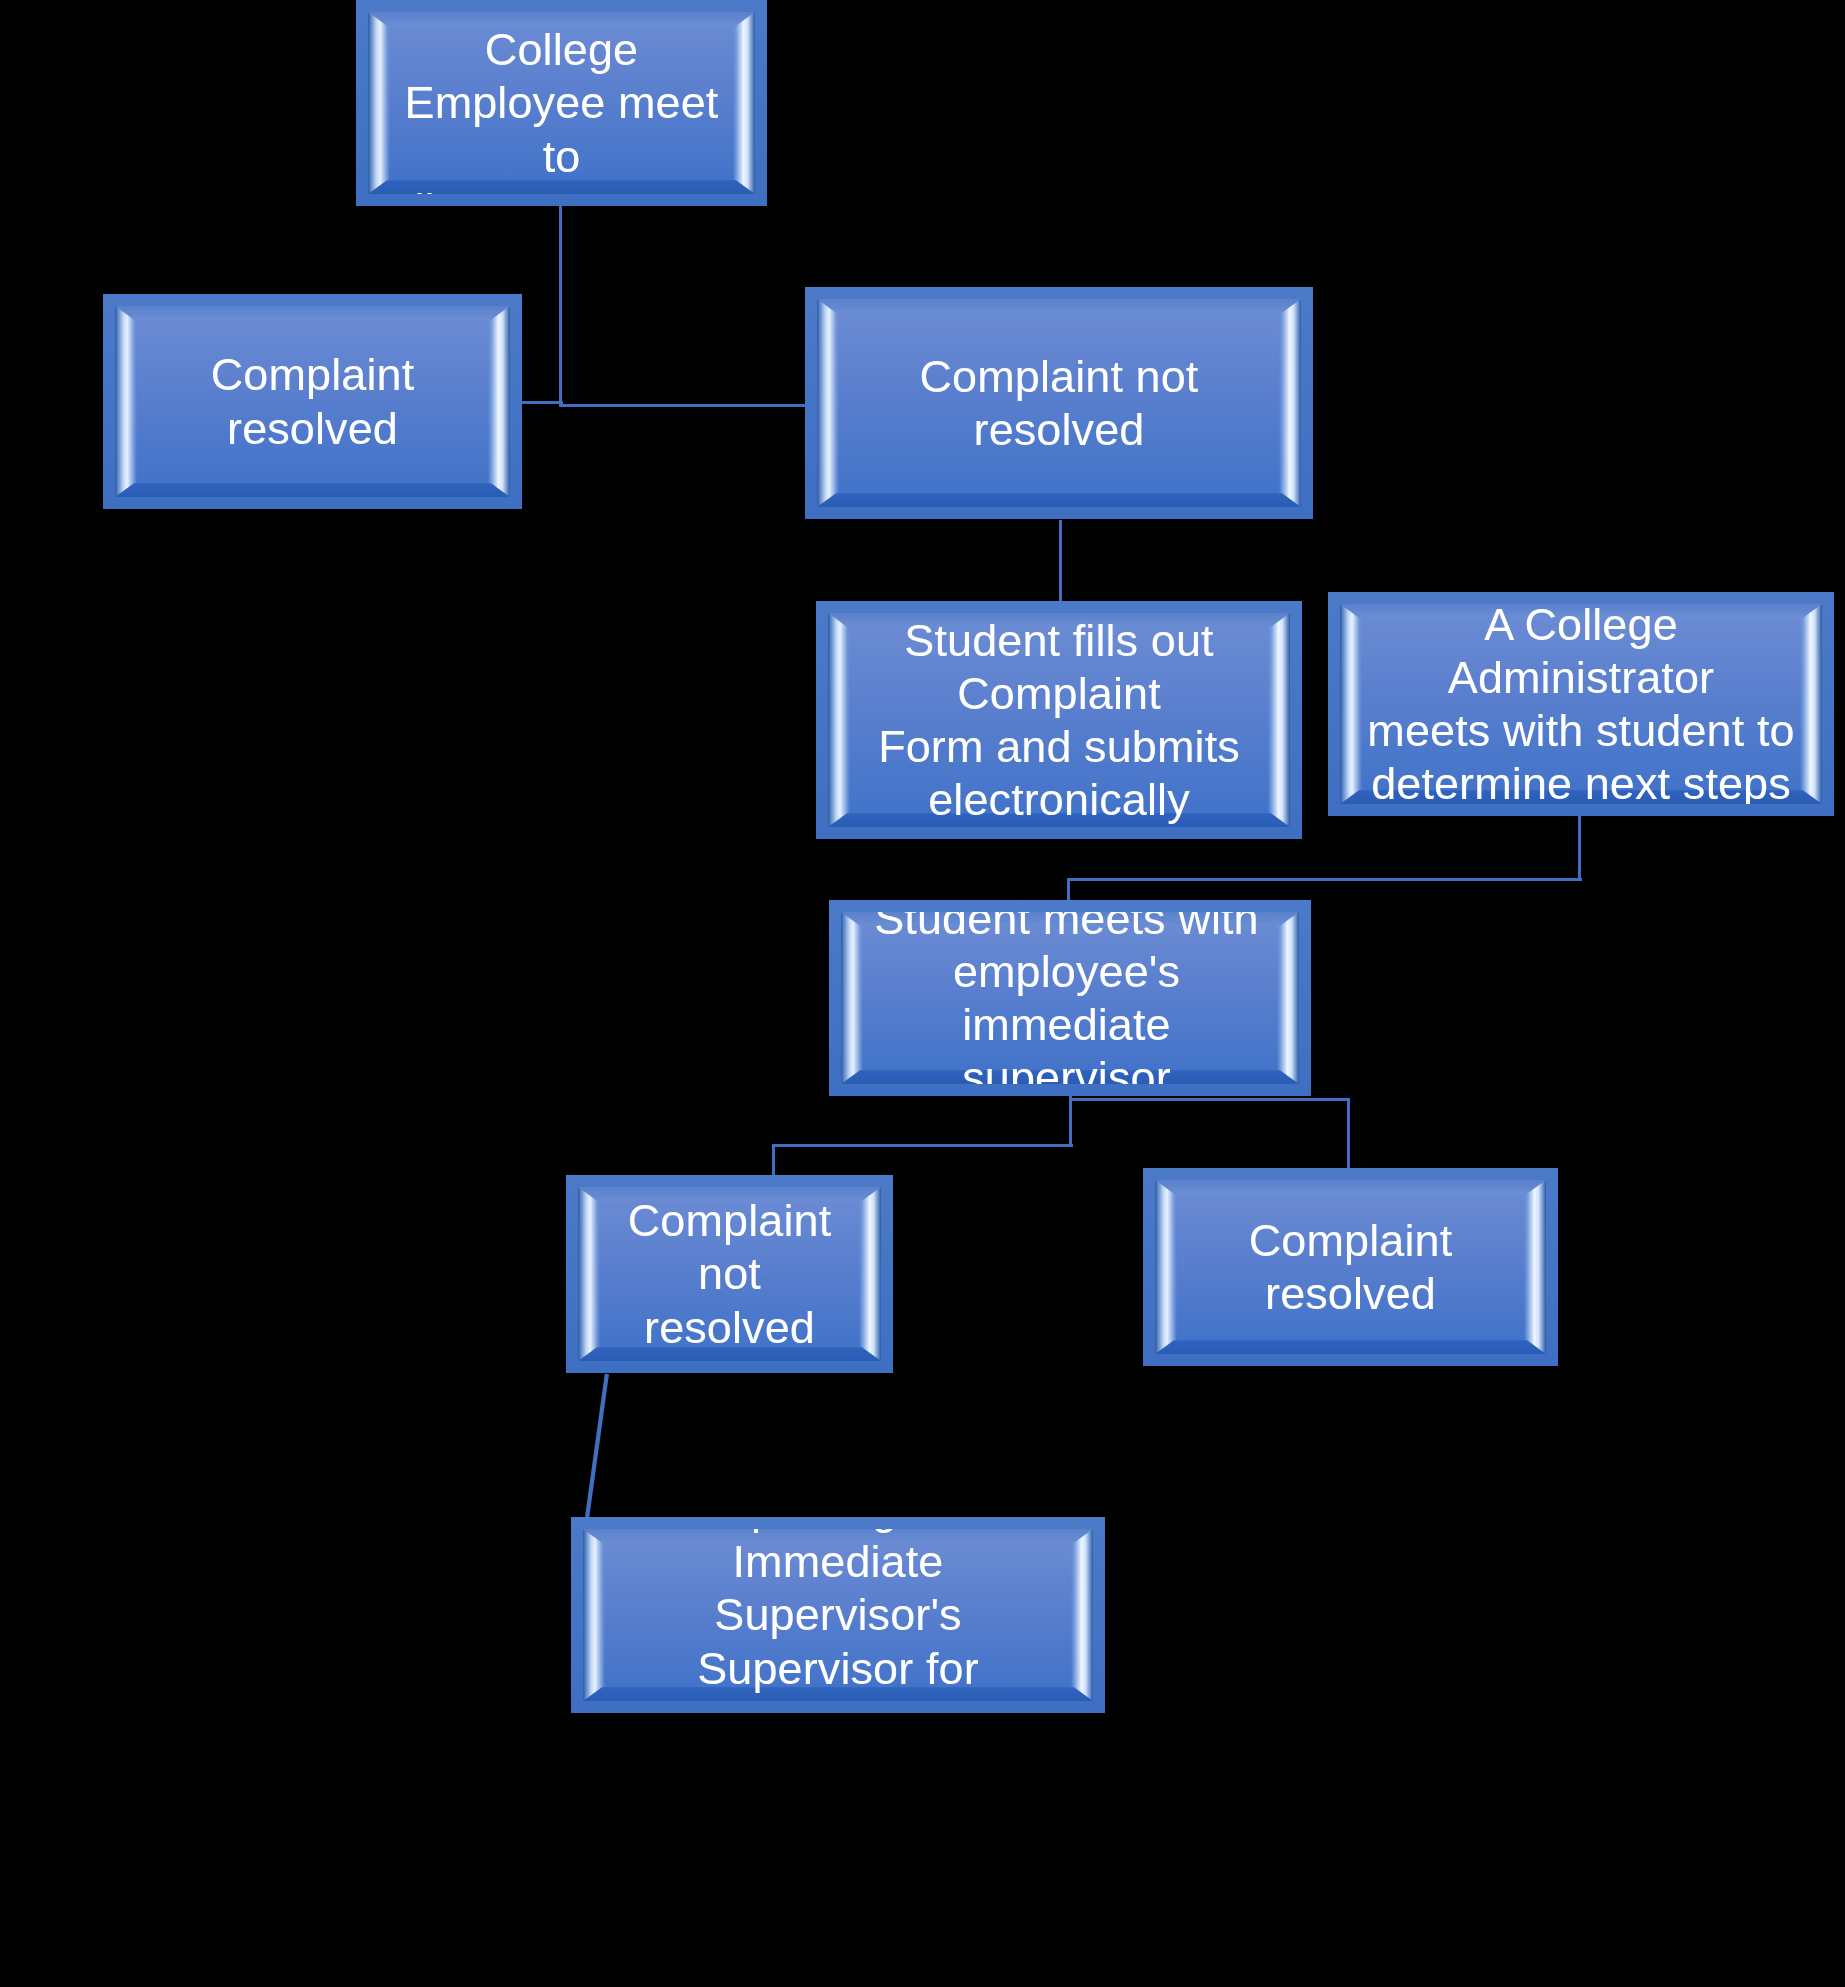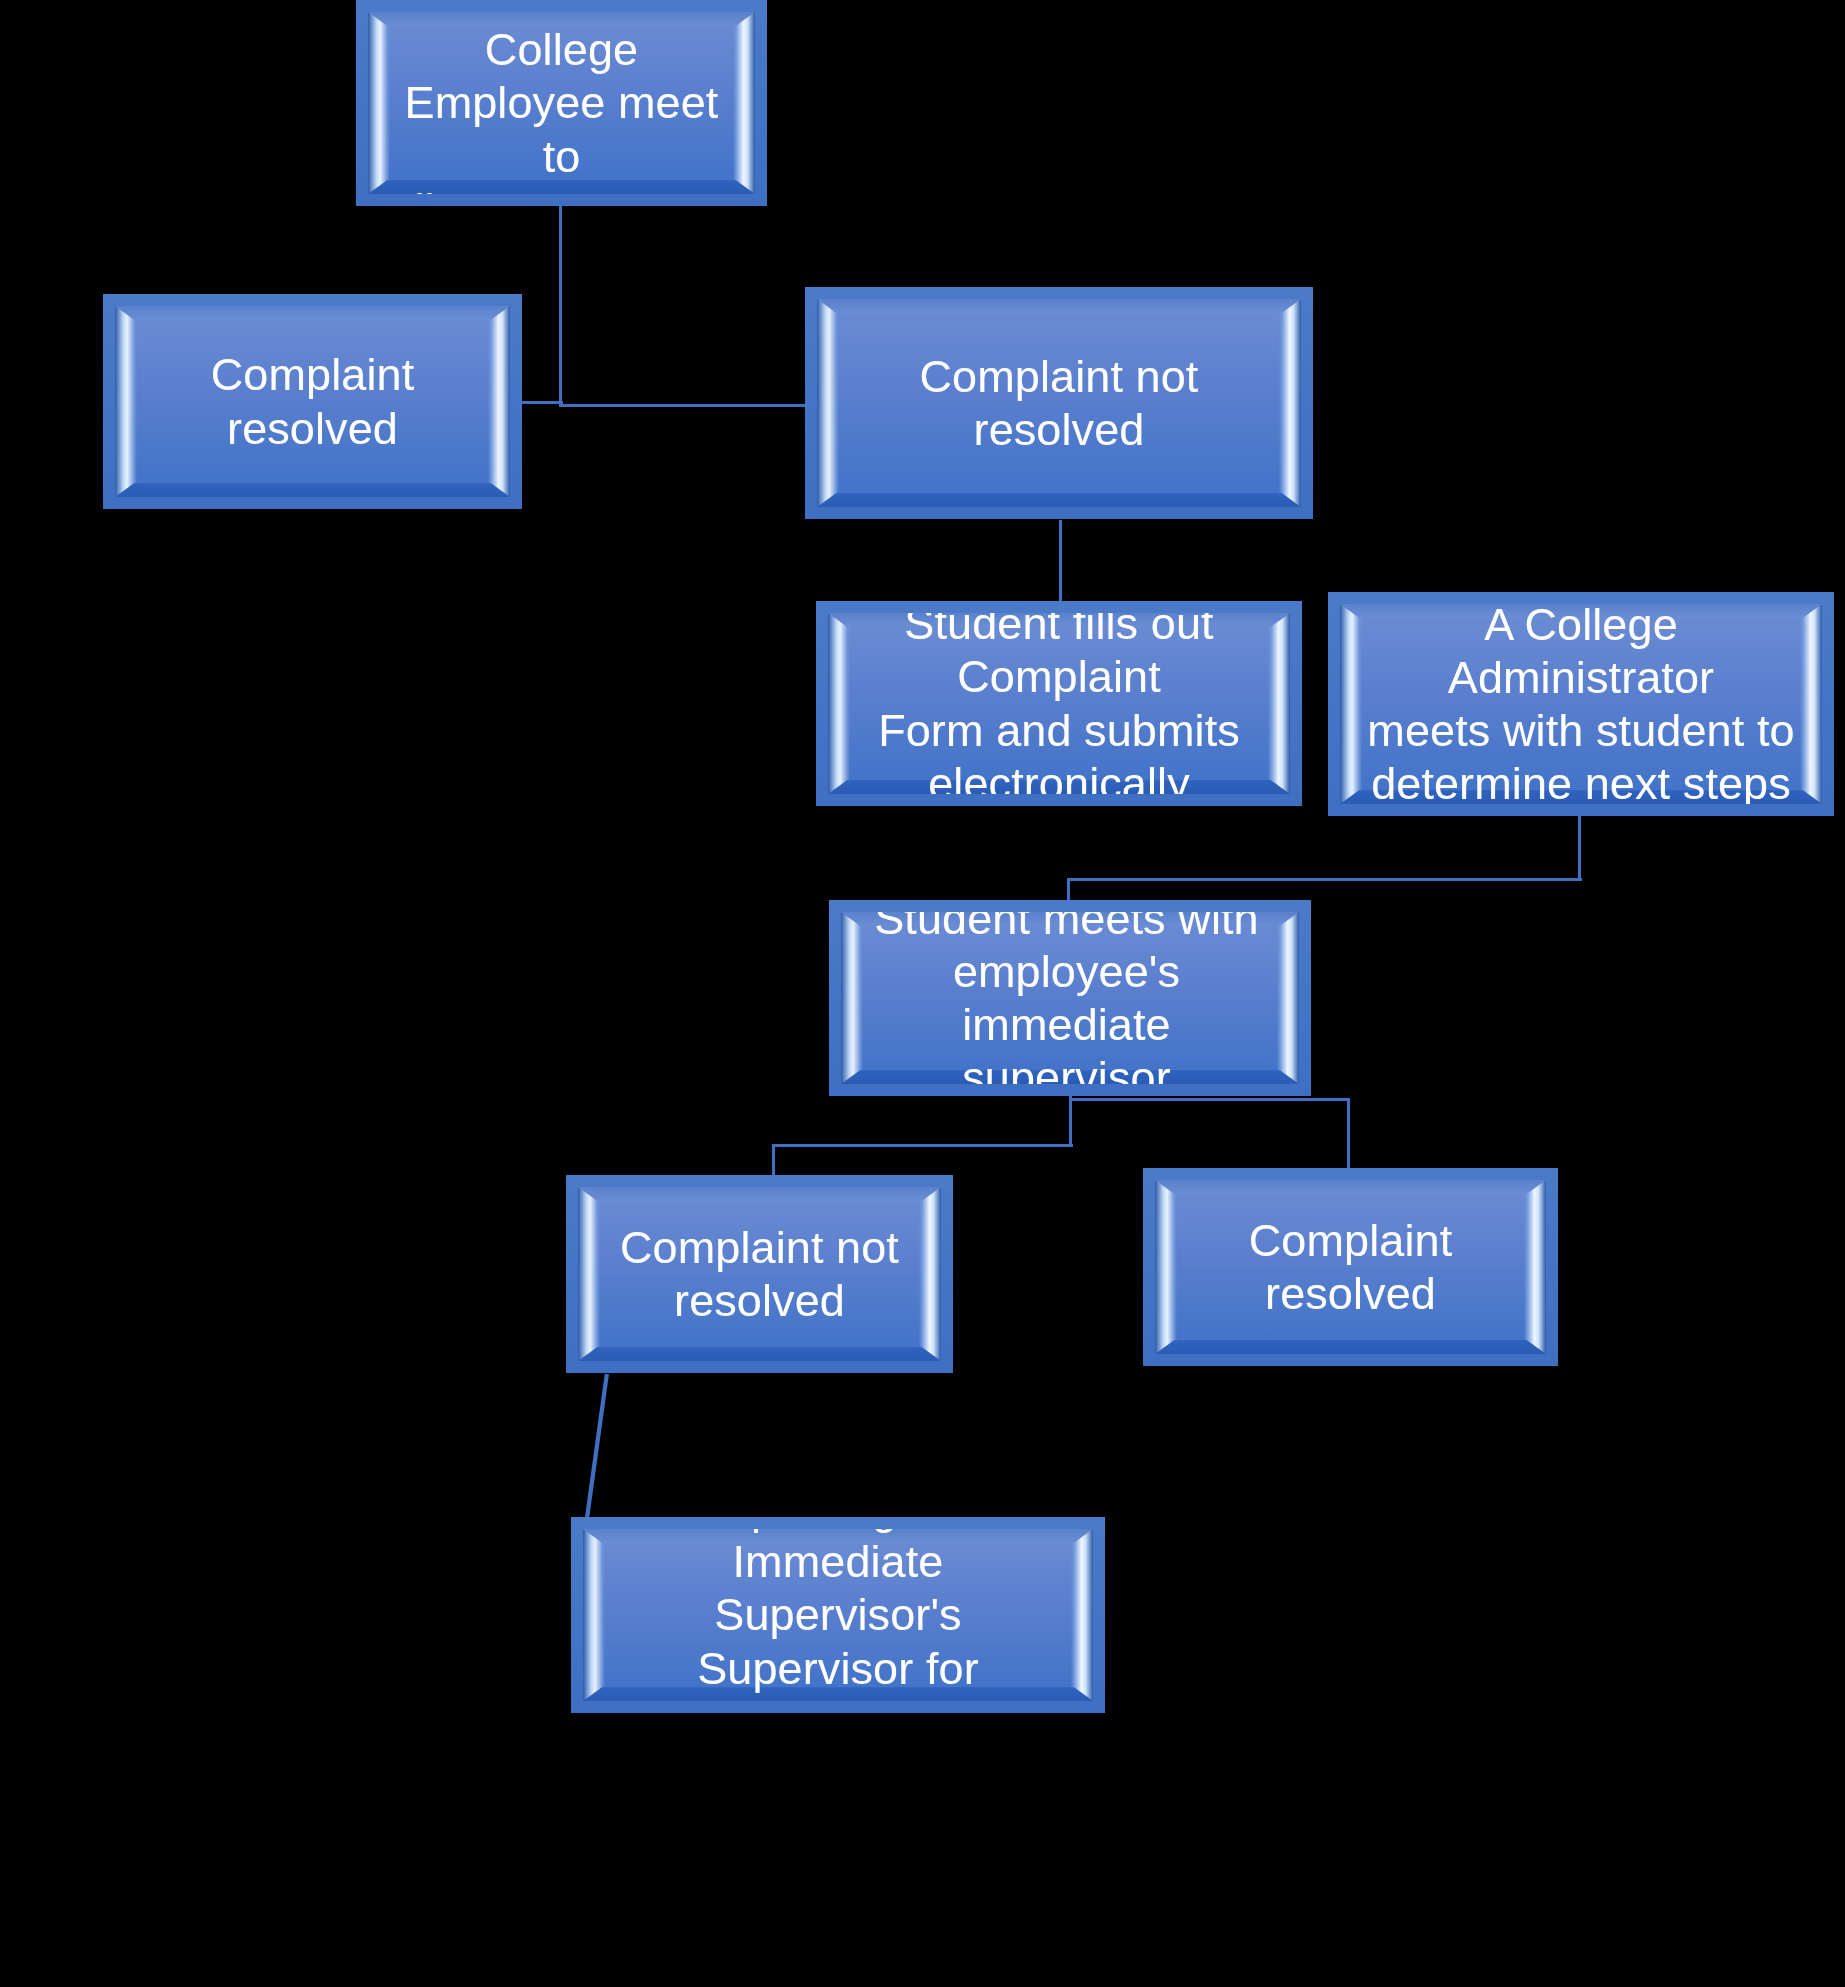--- a/index.html
+++ b/index.html
@@ -100,21 +100,21 @@
         <div class="label" style="font-size: 45px;">Complaint resolved</div>
       </div>
     </div>
     <div class="node" style="left: 805px; top: 287px; width: 508px; height: 232px;">
       <div class="inner">
         <div class="bandtop"></div>
         <div class="bandbot"></div>
         <div class="label" style="font-size: 45px;">Complaint not resolved</div>
       </div>
     </div>
-    <div class="node" style="left: 816px; top: 601px; width: 486px; height: 205px;">
+    <div class="node" style="left: 816px; top: 601px; width: 486px; height: 238px;">
       <div class="inner">
         <div class="bandtop"></div>
         <div class="bandbot"></div>
         <div class="label" style="font-size: 45px;">Student fills out Complaint
 Form and submits
 electronically</div>
       </div>
     </div>
     <div class="node" style="left: 1328px; top: 592px; width: 506px; height: 224px;">
       <div class="inner">
@@ -127,21 +127,21 @@
     </div>
     <div class="node" style="left: 829px; top: 900px; width: 482px; height: 196px;">
       <div class="inner">
         <div class="bandtop"></div>
         <div class="bandbot"></div>
         <div class="label" style="font-size: 45px; padding-left: 12px;">Student meets with
 employee's  immediate
 supervisor</div>
       </div>
     </div>
-    <div class="node" style="left: 566px; top: 1175px; width: 387px; height: 198px;">
+    <div class="node" style="left: 566px; top: 1175px; width: 327px; height: 198px;">
       <div class="inner">
         <div class="bandtop"></div>
         <div class="bandbot"></div>
         <div class="label" style="font-size: 45px;">Complaint not
 resolved</div>
       </div>
     </div>
     <div class="node" style="left: 1143px; top: 1168px; width: 415px; height: 198px;">
       <div class="inner">
         <div class="bandtop"></div>

